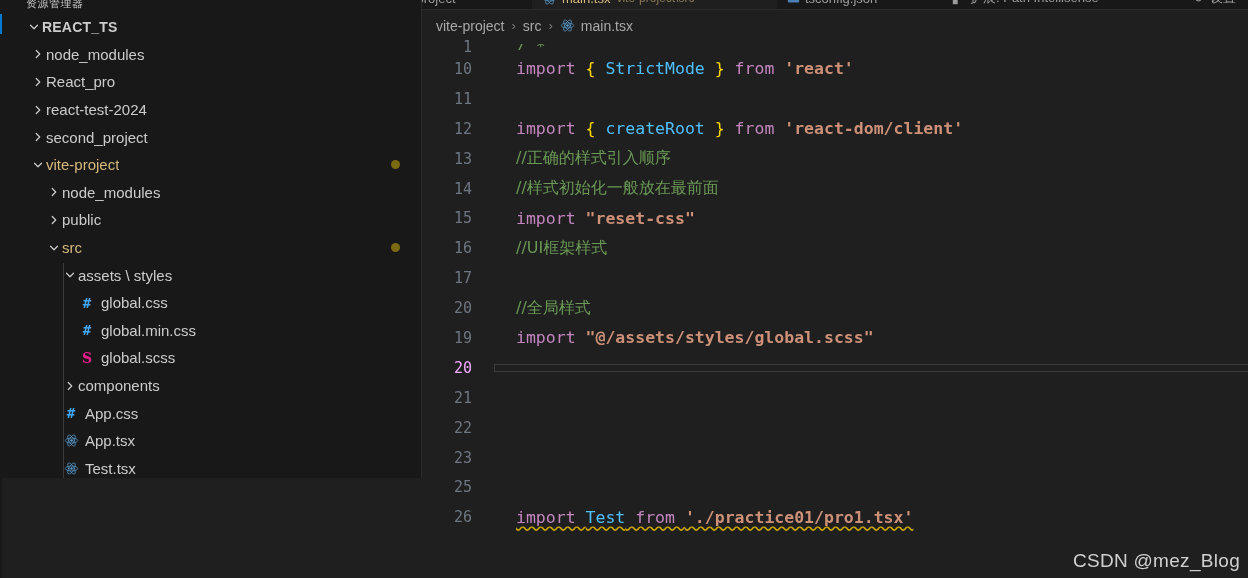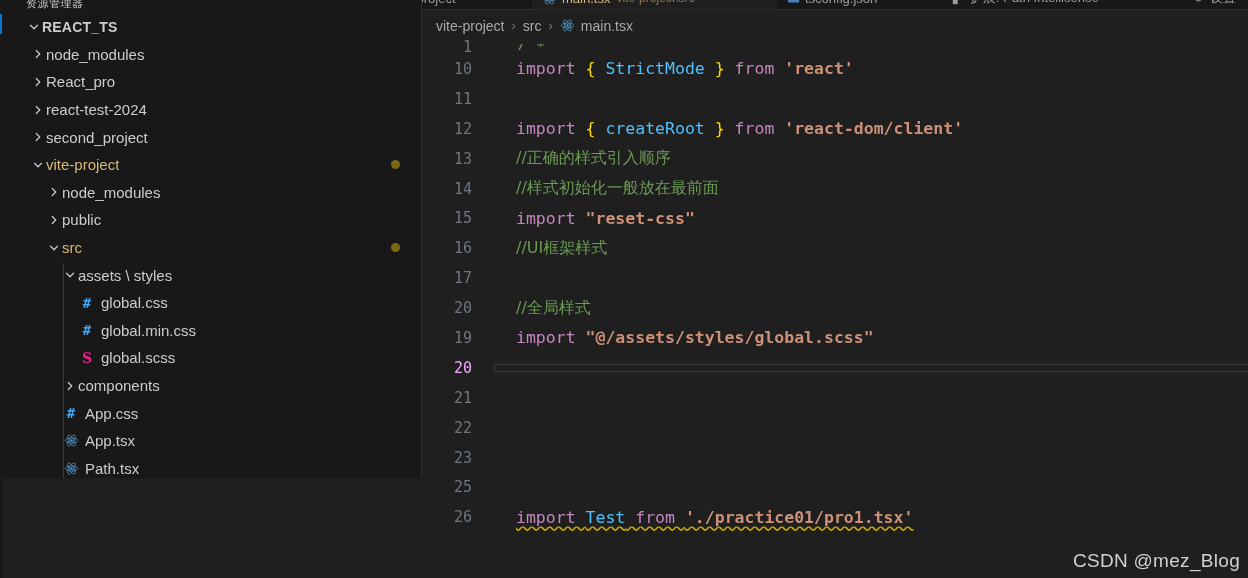--- a/index.html
+++ b/index.html
@@ -289,21 +289,21 @@
           <span class="ficon ic-react">
             <svg viewBox="0 0 24 24" width="15" height="15">
               <g fill="none" stroke="#5a9fd4" stroke-width="1.1">
                 <ellipse cx="12" cy="12" rx="10" ry="4"></ellipse>
                 <ellipse cx="12" cy="12" rx="10" ry="4" transform="rotate(60 12 12)"></ellipse>
                 <ellipse cx="12" cy="12" rx="10" ry="4" transform="rotate(120 12 12)"></ellipse>
               </g>
               <circle cx="12" cy="12" r="2" fill="#5a9fd4"></circle>
             </svg>
           </span>
-          <span class="lbl c-white">Path.tsx</span>
+          <span class="lbl c-white">Test.tsx</span>
         </div>
         <div class="row sel">
           <span style="flex: 0 0 60px; width: 60px;"></span>
           <span class="ficon ic-react">
             <svg viewBox="0 0 24 24" width="15" height="15">
               <g fill="none" stroke="#5a9fd4" stroke-width="1.1">
                 <ellipse cx="12" cy="12" rx="10" ry="4"></ellipse>
                 <ellipse cx="12" cy="12" rx="10" ry="4" transform="rotate(60 12 12)"></ellipse>
                 <ellipse cx="12" cy="12" rx="10" ry="4" transform="rotate(120 12 12)"></ellipse>
               </g>

